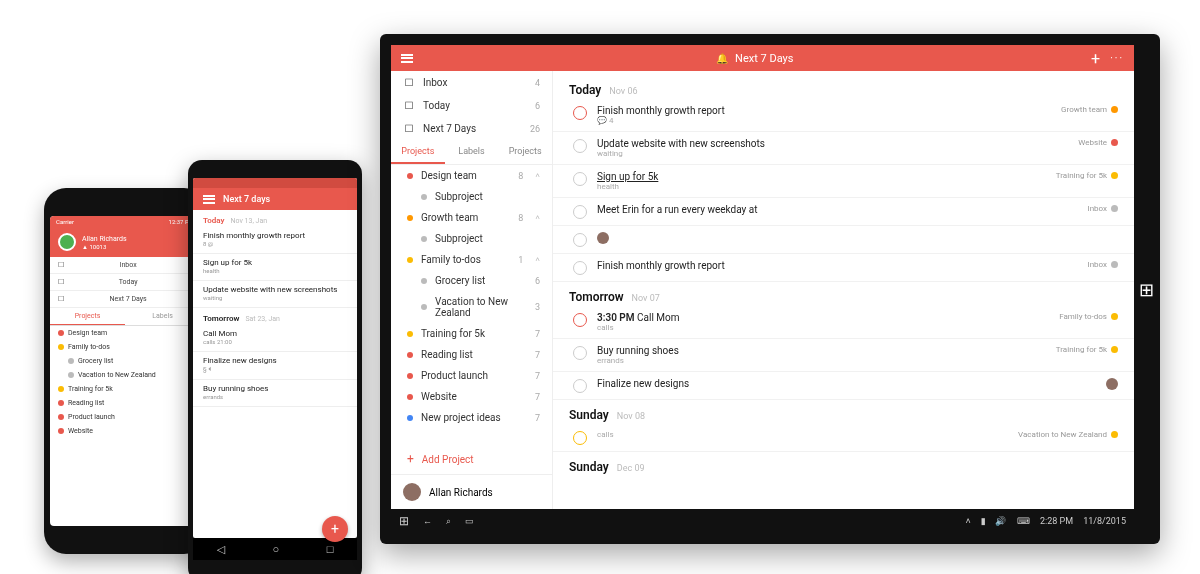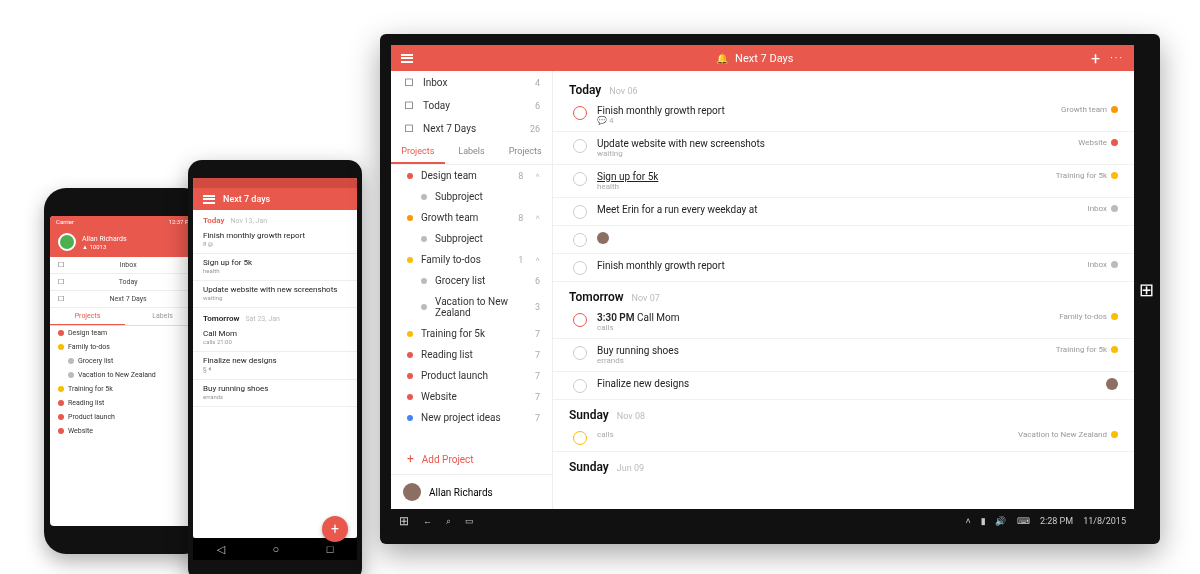--- a/index.html
+++ b/index.html
@@ -435,21 +435,21 @@
             <div class="body">
               <div class="meta">calls</div>
             </div>
             <div class="proj">
               <span>Vacation to New Zealand</span>
               <span class="dot yellow"></span>
             </div>
           </div>
           <div class="t-dayhdr">
             <span class="dn">Sunday</span>
-            <span class="dt">Jun 09</span>
+            <span class="dt">Dec 09</span>
           </div>
         </div>
     </div>
 
     <div class="t-taskbar">
       <div class="left">
         <span class="winicon"></span>
         <span>←</span>
         <span>⌕</span>
         <span>▭</span>

